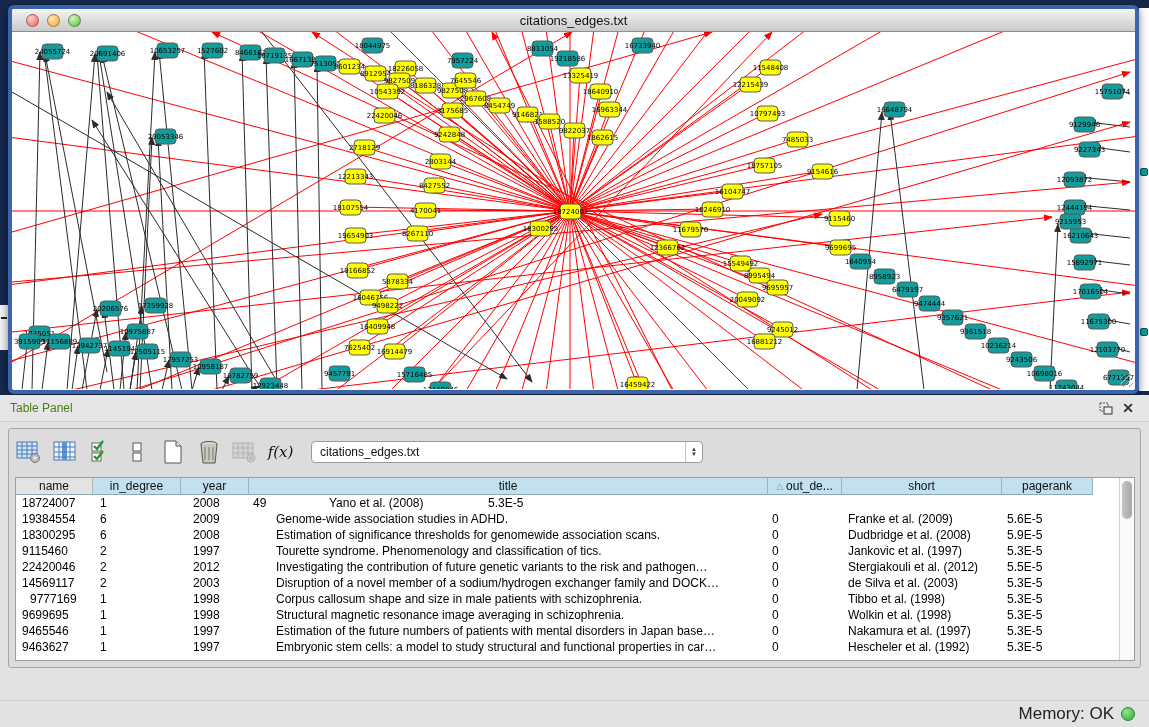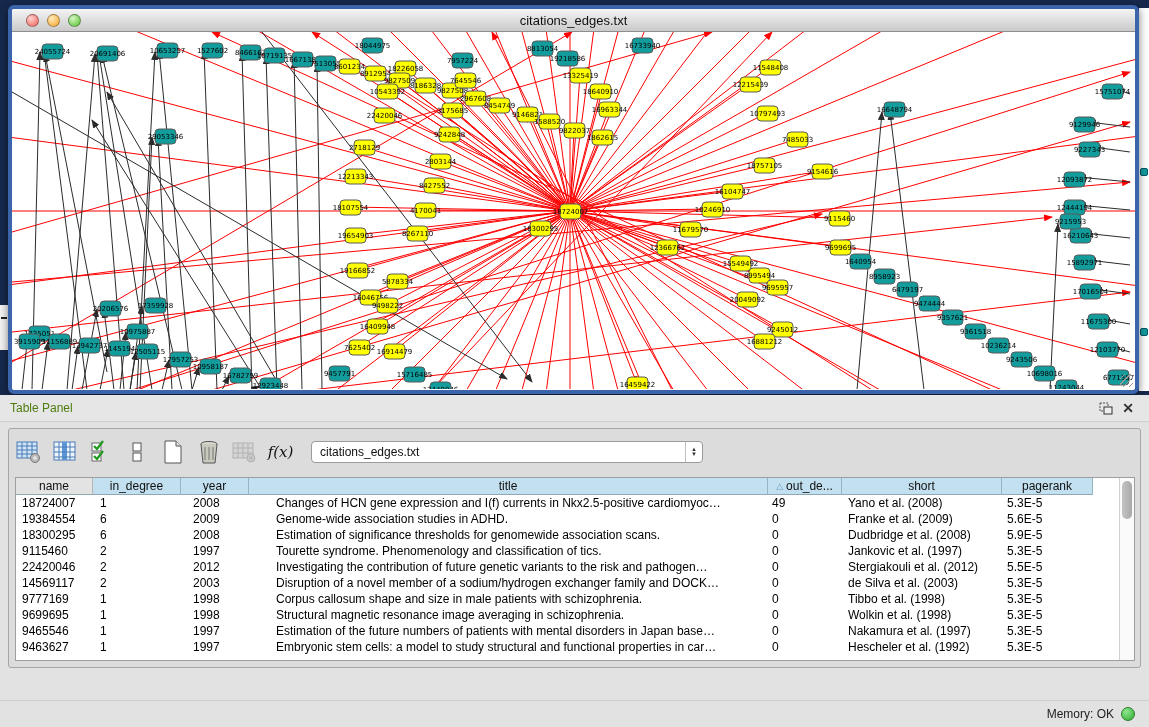--- a/index.html
+++ b/index.html
@@ -65,21 +65,21 @@
   .segwrap { display:flex; border:1px solid #9f9f9f; border-radius:5px; overflow:hidden; background:#fff;
     box-shadow:0 1px 1px rgba(0,0,0,.15); }
   .seg { font-size:12px; padding:3px 14px; color:#111; background:linear-gradient(#ffffff,#efefef);
     border-right:1px solid #b9b9b9; }
   .seg:last-child { border-right:none; }
   .seg.sel { background:linear-gradient(#8a8a8a,#6d6d6d); color:#f5f5f5; }
 
   
   #statusbar { position:absolute; left:0; top:700px; width:1149px; height:27px; background:#e2e2e2;
     border-top:1px solid #cdcdcd; display:flex; align-items:center; justify-content:flex-end; padding-right:14px; gap:7px; }
-  #statusbar .mem { font-size:12px; color:#222; }
+  #statusbar .mem { font-size:17px; color:#222; }
   #mem-dot { width:14px; height:14px; border-radius:50%; background:radial-gradient(circle at 35% 30%, #8fe68f, #2fae2f);
     border:1px solid #2b7d2b; }
 </style>
 </head>
 <body>
 
 <div id="desktop"></div>
 <div id="behind-window-strip">
   <span class="mini-node" style="left:1px;top:160px"></span>
   <span class="mini-node" style="left:1px;top:320px"></span>
@@ -809,21 +809,20 @@
               <span>short</span>
             </div>
             <div class="th" style="width: 91px; flex: 0 0 91px;">
               <span>pagerank</span>
             </div>
           </div>
           <div class="tr">
             <div class="td" style="width: 77px; flex: 0 0 77px; padding-left: 6px;">18724007</div>
             <div class="td" style="width: 88px; flex: 0 0 88px; padding-left: 7px;">1</div>
             <div class="td" style="width: 68px; flex: 0 0 68px; padding-left: 12px;">2008</div>
-            <div class="td" style="width: 519px; flex: 0 0 519px; padding-left: 27px;">Changes of HCN gene expression and I(f) currents in Nkx2.5-positive cardiomyoc…</div>
             <div class="td" style="width: 74px; flex: 0 0 74px; padding-left: 4px; text-align: right;">49</div>
             <div class="td" style="width: 160px; flex: 0 0 160px; padding-left: 6px;">Yano et al. (2008)</div>
             <div class="td" style="width: 91px; flex: 0 0 91px; padding-left: 5px;">5.3E-5</div>
           </div>
           <div class="tr">
             <div class="td" style="width: 77px; flex: 0 0 77px; padding-left: 6px;">19384554</div>
             <div class="td" style="width: 88px; flex: 0 0 88px; padding-left: 7px;">6</div>
             <div class="td" style="width: 68px; flex: 0 0 68px; padding-left: 12px;">2009</div>
             <div class="td" style="width: 519px; flex: 0 0 519px; padding-left: 27px;">Genome-wide association studies in ADHD.</div>
             <div class="td" style="width: 74px; flex: 0 0 74px; padding-left: 4px;">0</div>
@@ -860,21 +859,21 @@
           <div class="tr">
             <div class="td" style="width: 77px; flex: 0 0 77px; padding-left: 6px;">14569117</div>
             <div class="td" style="width: 88px; flex: 0 0 88px; padding-left: 7px;">2</div>
             <div class="td" style="width: 68px; flex: 0 0 68px; padding-left: 12px; text-align: center;">2003</div>
             <div class="td" style="width: 519px; flex: 0 0 519px; padding-left: 27px;">Disruption of a novel member of a sodium/hydrogen exchanger family and DOCK…</div>
             <div class="td" style="width: 74px; flex: 0 0 74px; padding-left: 4px;">0</div>
             <div class="td" style="width: 160px; flex: 0 0 160px; padding-left: 6px;">de Silva et al. (2003)</div>
             <div class="td" style="width: 91px; flex: 0 0 91px; padding-left: 5px;">5.3E-5</div>
           </div>
           <div class="tr">
-            <div class="td" style="width: 77px; flex: 0 0 77px; padding-left: 6px;">9777169</div>
+            <div class="td" style="width: 77px; flex: 0 0 77px; padding-left: 14px;">9777169</div>
             <div class="td" style="width: 88px; flex: 0 0 88px; padding-left: 7px;">1</div>
             <div class="td" style="width: 68px; flex: 0 0 68px; padding-left: 12px;">1998</div>
             <div class="td" style="width: 519px; flex: 0 0 519px; padding-left: 27px;">Corpus callosum shape and size in male patients with schizophrenia.</div>
             <div class="td" style="width: 74px; flex: 0 0 74px; padding-left: 4px;">0</div>
             <div class="td" style="width: 160px; flex: 0 0 160px; padding-left: 6px;">Tibbo et al. (1998)</div>
             <div class="td" style="width: 91px; flex: 0 0 91px; padding-left: 5px;">5.3E-5</div>
           </div>
           <div class="tr">
             <div class="td" style="width: 77px; flex: 0 0 77px; padding-left: 6px;">9699695</div>
             <div class="td" style="width: 88px; flex: 0 0 88px; padding-left: 7px;">1</div>

